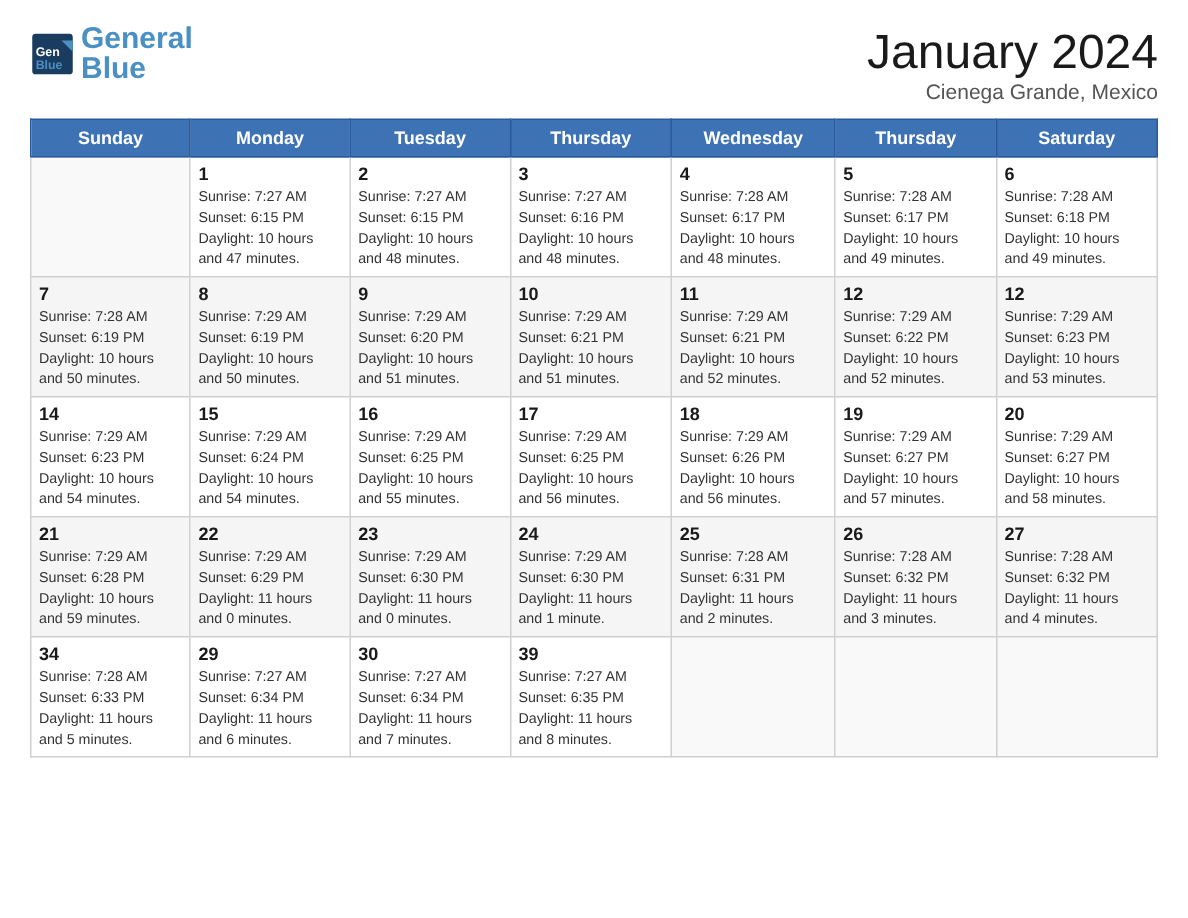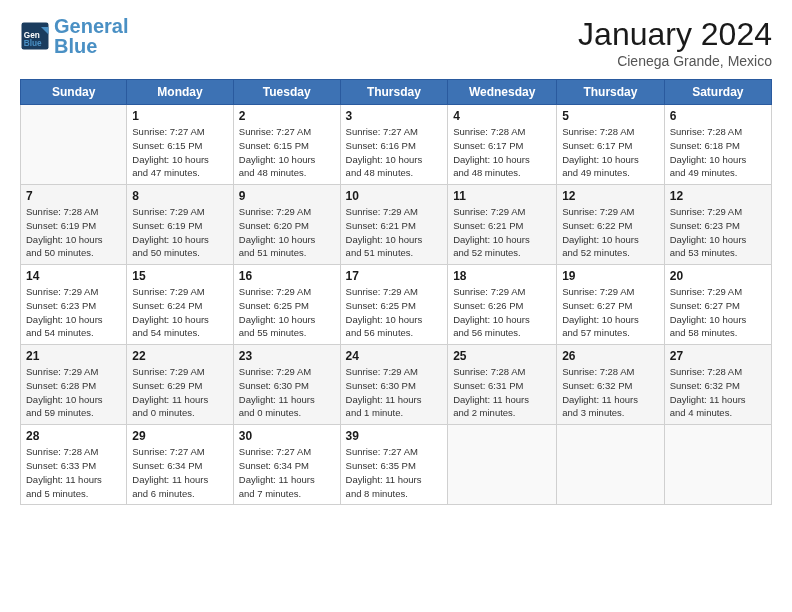--- a/index.html
+++ b/index.html
@@ -241,21 +241,21 @@
             <span class="day-num">26</span>
             <div class="day-info">Sunrise: 7:28 AM<br>Sunset: 6:32 PM<br>Daylight: 11 hours<br>and 3 minutes.</div>
           </td>
           <td>
             <span class="day-num">27</span>
             <div class="day-info">Sunrise: 7:28 AM<br>Sunset: 6:32 PM<br>Daylight: 11 hours<br>and 4 minutes.</div>
           </td>
         </tr>
         <tr>
           <td>
-            <span class="day-num">28</span>
+            <span class="day-num">34</span>
             <div class="day-info">Sunrise: 7:28 AM<br>Sunset: 6:33 PM<br>Daylight: 11 hours<br>and 5 minutes.</div>
           </td>
           <td>
             <span class="day-num">29</span>
             <div class="day-info">Sunrise: 7:27 AM<br>Sunset: 6:34 PM<br>Daylight: 11 hours<br>and 6 minutes.</div>
           </td>
           <td>
             <span class="day-num">30</span>
             <div class="day-info">Sunrise: 7:27 AM<br>Sunset: 6:34 PM<br>Daylight: 11 hours<br>and 7 minutes.</div>
           </td>

